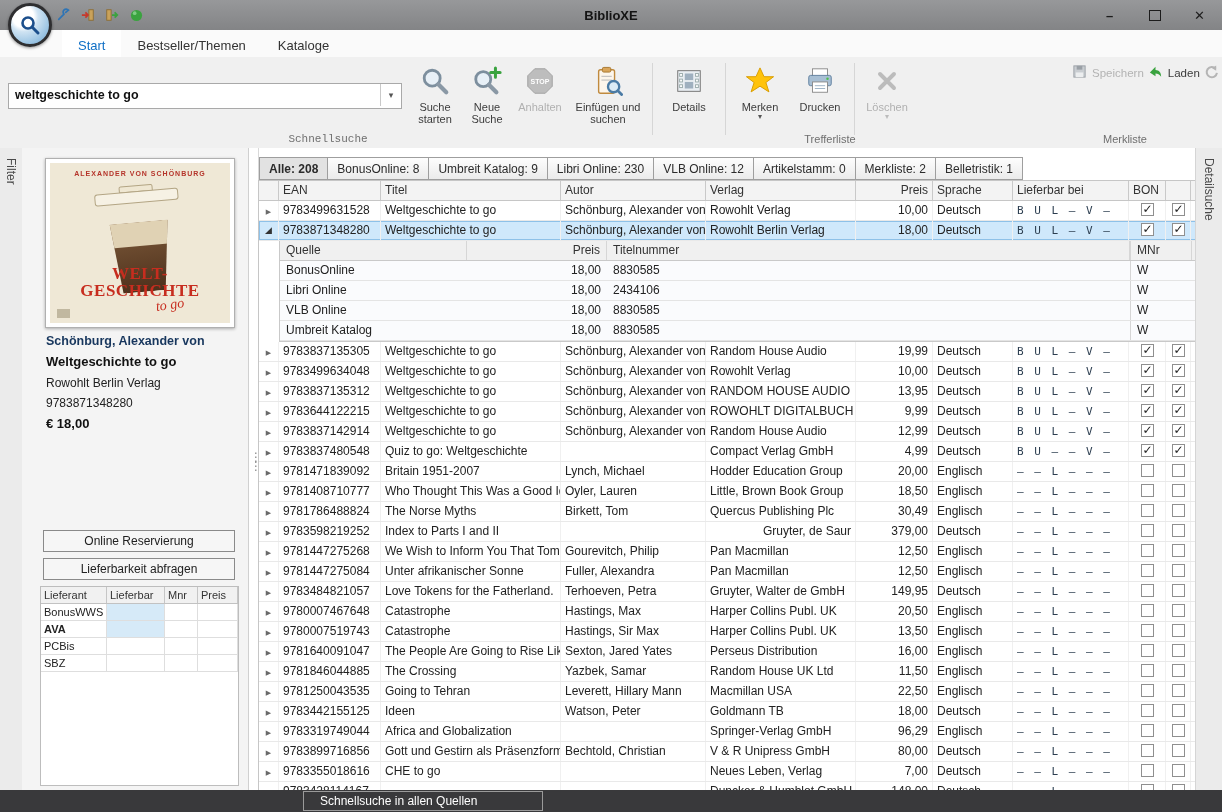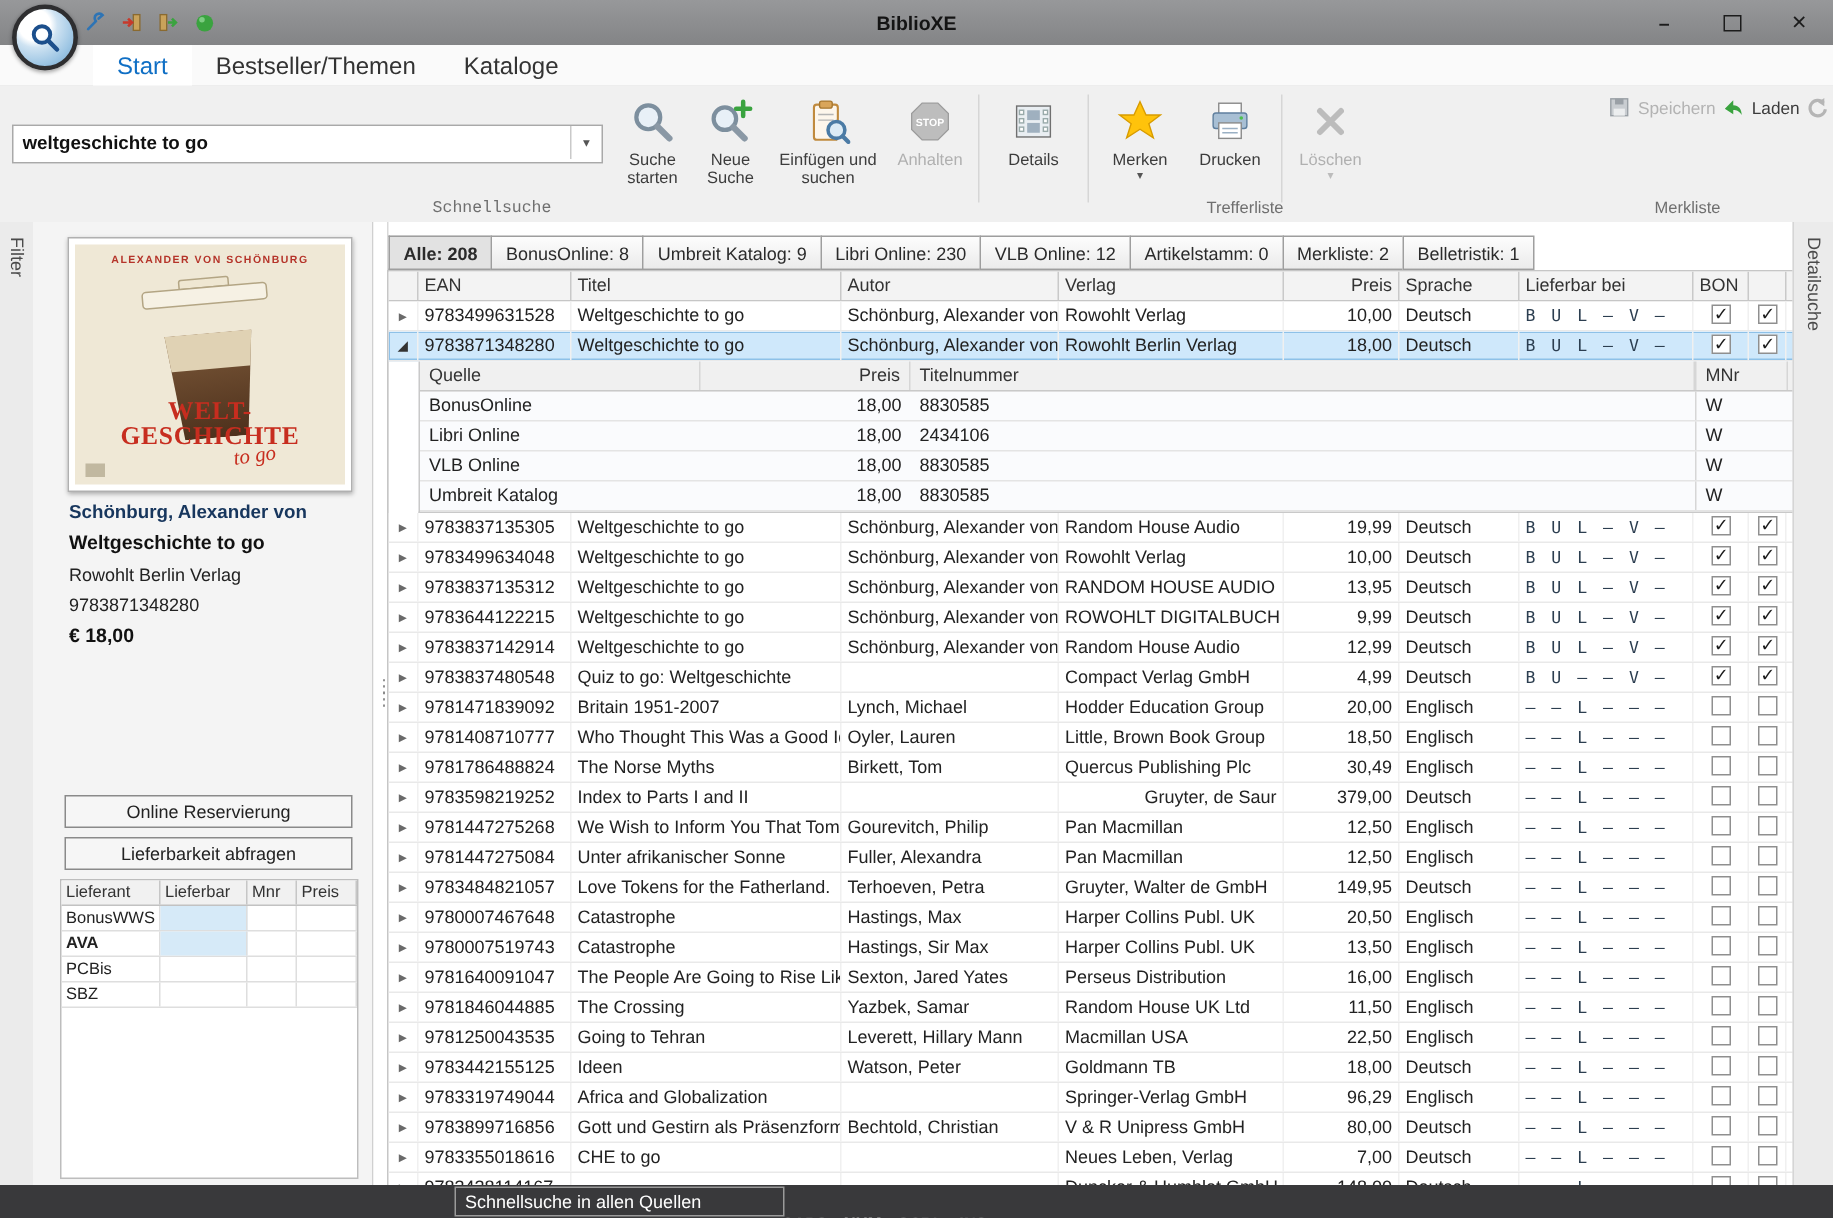--- a/index.html
+++ b/index.html
@@ -16,21 +16,21 @@
   .wc-min::before{content:"–";font-weight:bold;}
   .wc-max::before{content:"";display:block;width:10px;height:9px;border:1.5px solid #1c1c1c;}
   .wc-close::before{content:"✕";}
   .app-logo{position:absolute;left:8px;top:3px;width:38px;height:38px;z-index:60;border-radius:50%;
     background:radial-gradient(circle at 32% 28%,#ffffff 0 28%,#cfe3f2 40%,#9ec6e4 70%,#6fa3cc);
     border:3px solid #2e2e30;box-shadow:0 1px 3px rgba(0,0,0,.4);display:flex;align-items:center;justify-content:center;}
 
   
   .tabrow{position:absolute;top:30px;left:0;right:0;height:27px;background:#fafafa;border-bottom:1px solid #dcdcdc;
     display:flex;align-items:stretch;padding-left:62px;}
-  .tab{padding:15px 16px;display:flex;align-items:center;font-size:16px;color:#333;}
+  .tab{padding:15px 16px;display:flex;align-items:center;font-size:13px;color:#333;}
   .tab.active{color:#0f6fc5;background:#fff;border-bottom:2px solid #0f6fc5;}
 
   
   .ribbon{position:absolute;top:57px;left:0;right:0;height:91px;background:#f0f0f0;border-bottom:1px solid #cfcfcf;}
   .search-wrap{position:absolute;left:8px;top:26px;width:392px;height:24px;background:#fff;border:1px solid #a9a9a9;}
   .search-wrap input{position:absolute;left:0;top:0;width:370px;height:22px;border:none;outline:none;
     font-family:inherit;font-size:12.5px;font-weight:bold;color:#111;padding:0 6px;box-sizing:border-box;background:transparent;}
   .search-dd{position:absolute;right:0;top:0;width:20px;height:22px;border-left:1px solid #c9c9c9;
     display:flex;align-items:center;justify-content:center;color:#555;font-size:9px;}
   .search-dd::before{content:"▾";}
@@ -115,21 +115,21 @@
   .s-row{display:flex;height:19px;line-height:19px;border-bottom:1px solid #e4e4e4;}
   .s-head{background:#f0f0f0;border-bottom:1px solid #c9c9c9;}
   .s-cell{box-sizing:border-box;padding:0 6px;overflow:hidden;white-space:nowrap;}
   .s-head .s-cell{color:#333;border-right:1px solid #d6d6d6;}
   .s-c1{text-align:right;}
   .s-c3{border-left:1px solid #d6d6d6;}
 
   
   .statusbar{position:absolute;left:0;right:0;bottom:0;height:22px;background:#39393b;}
   .status-cell{position:absolute;left:303px;top:1px;height:18px;line-height:18px;width:206px;border:1px solid #9a9a9a;
-    color:#fff;font-size:12px;padding:0 6px;overflow:hidden;white-space:nowrap;}
+    color:#fff;font-size:12px;padding:0 16px;overflow:hidden;white-space:nowrap;}
   .status-keys{position:absolute;left:521px;top:20px;display:flex;gap:11px;}
   .skey{font-size:11px;font-weight:bold;color:#7c7c7c;}
   .skey.on{color:#ffffff;}
 </style>
 </head>
 <body>
 
 <div class="win">
 
   <div class="titlebar">
@@ -201,41 +201,41 @@
       <div class="rbtn" style="width:50px">
         <span class="ricon">
           <svg width="30" height="30" viewBox="0 0 32 32">
               <circle cx="12" cy="14" r="8" fill="#e8f0f7" stroke="#7d8f9e" stroke-width="3"></circle>
               <line x1="18" y1="20" x2="26" y2="28" stroke="#8a98a5" stroke-width="4.5" stroke-linecap="round"></line>
               <path d="M25 2 v10 M20 7 h10" stroke="#3aa33f" stroke-width="3.2" stroke-linecap="round"></path>
             </svg>
         </span>
         <span class="rlabel">Neue Suche</span>
       </div>
+      <div class="rbtn disabled" style="width:56px">
+        <span class="ricon">
+          <svg width="28" height="28" viewBox="0 0 32 32">
+              <polygon points="10,2 22,2 30,10 30,22 22,30 10,30 2,22 2,10" fill="#bdbdbd" stroke="#9c9c9c"></polygon>
+              <text x="16" y="19.5" font-size="8" font-weight="bold" fill="#ffffff" text-anchor="middle">STOP</text>
+            </svg>
+        </span>
+        <span class="rlabel">Anhalten</span>
+      </div>
       <div class="rbtn" style="width:80px">
         <span class="ricon">
           <svg width="30" height="30" viewBox="0 0 32 32">
               <rect x="6" y="4" width="17" height="25" rx="2" fill="#fdf6ec" stroke="#c08a3e" stroke-width="1.5"></rect>
               <rect x="10" y="1.5" width="9" height="5" rx="1.5" fill="#d9a55a" stroke="#a87830"></rect>
               <line x1="9" y1="11" x2="20" y2="11" stroke="#b5b5b5"></line>
               <line x1="9" y1="15" x2="20" y2="15" stroke="#b5b5b5"></line>
               <circle cx="22" cy="22" r="6" fill="#dcebf5" stroke="#4b7ba5" stroke-width="2.5"></circle>
               <line x1="26.5" y1="26.5" x2="30.5" y2="30.5" stroke="#4b7ba5" stroke-width="3" stroke-linecap="round"></line>
             </svg>
         </span>
         <span class="rlabel">Einfügen und suchen</span>
-      </div>
-      <div class="rbtn disabled" style="width:56px">
-        <span class="ricon">
-          <svg width="28" height="28" viewBox="0 0 32 32">
-              <polygon points="10,2 22,2 30,10 30,22 22,30 10,30 2,22 2,10" fill="#bdbdbd" stroke="#9c9c9c"></polygon>
-              <text x="16" y="19.5" font-size="8" font-weight="bold" fill="#ffffff" text-anchor="middle">STOP</text>
-            </svg>
-        </span>
-        <span class="rlabel">Anhalten</span>
       </div>
       <div class="rsep"></div>
       <div class="rbtn" style="width:64px">
         <span class="ricon">
           <svg width="30" height="30" viewBox="0 0 32 32">
               <rect x="4" y="5" width="24" height="22" fill="#e9eef2" stroke="#707070"></rect>
               <rect x="6" y="8" width="3" height="3" fill="#fff" stroke="#9aa"></rect>
               <rect x="6" y="14" width="3" height="3" fill="#fff" stroke="#9aa"></rect>
               <rect x="6" y="20" width="3" height="3" fill="#fff" stroke="#9aa"></rect>
               <rect x="23" y="8" width="3" height="3" fill="#fff" stroke="#9aa"></rect>

